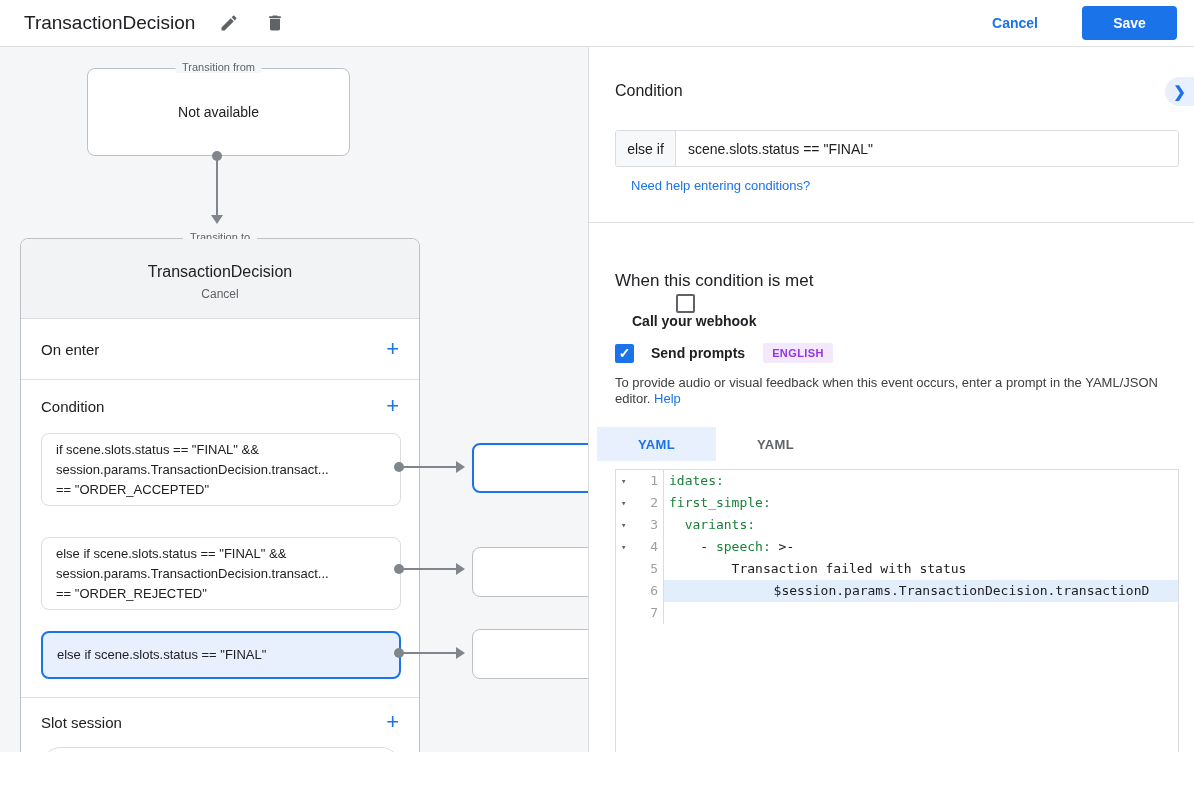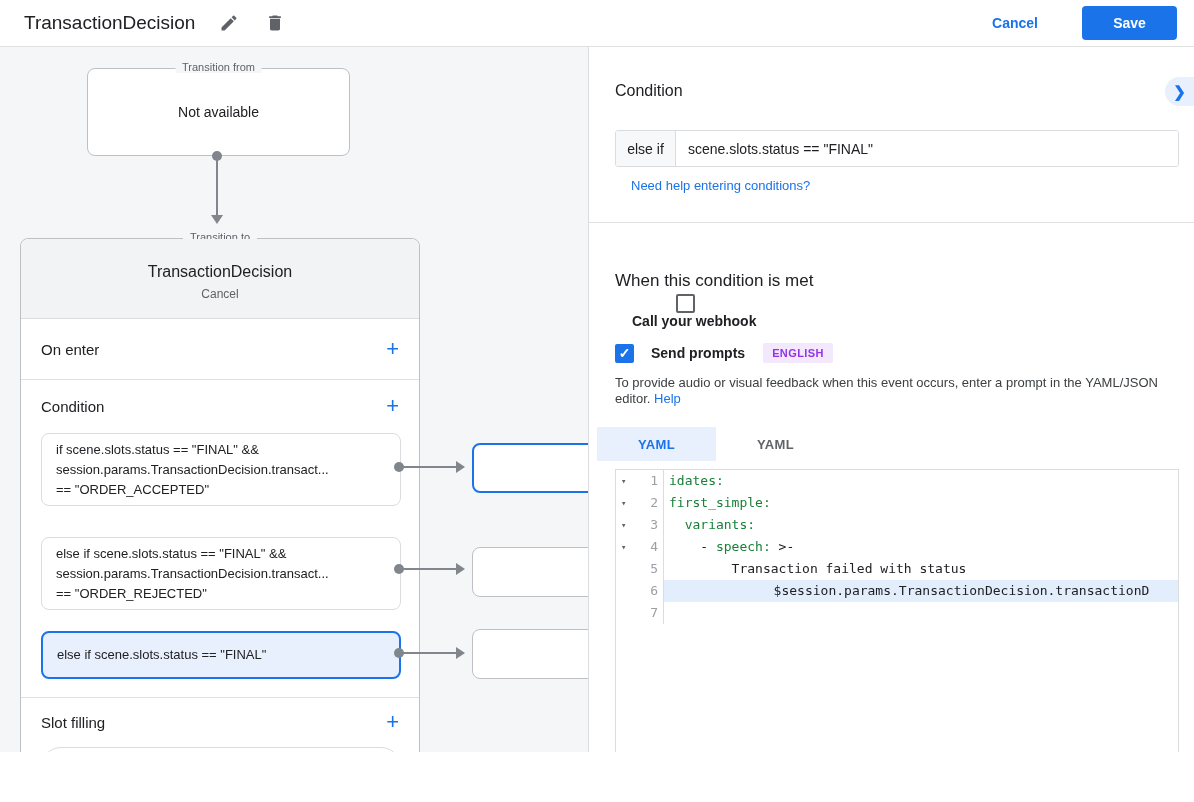--- a/index.html
+++ b/index.html
@@ -156,21 +156,21 @@
           <div>session.params.TransactionDecision.transact...</div>
           <div>== "ORDER_REJECTED"</div>
         </div>
         <div class="cond-card selected" style="top: 392px; height: 48px;">
           <div>else if scene.slots.status == "FINAL"</div>
         </div>
       </div>
 
     <div class="hr" style="top:458px;"></div>
     <div class="sec-row" style="top:459px; height:48px;">
-      <span class="sec-label">Slot filling</span>
+      <span class="sec-label">Slot session</span>
       <span class="plus">+</span>
     </div>
     <div id="slot-cards">
         <div class="slot-card" style="top: 508px;">Slot validation</div>
       </div>
   </div>
 
   <div class="dot" style="left:394px; top:462px;"></div>
   <div class="hline" style="left:402px; top:466px; width:54px;"></div>
   <div class="arr-right" style="left:456px; top:461px;"></div>

